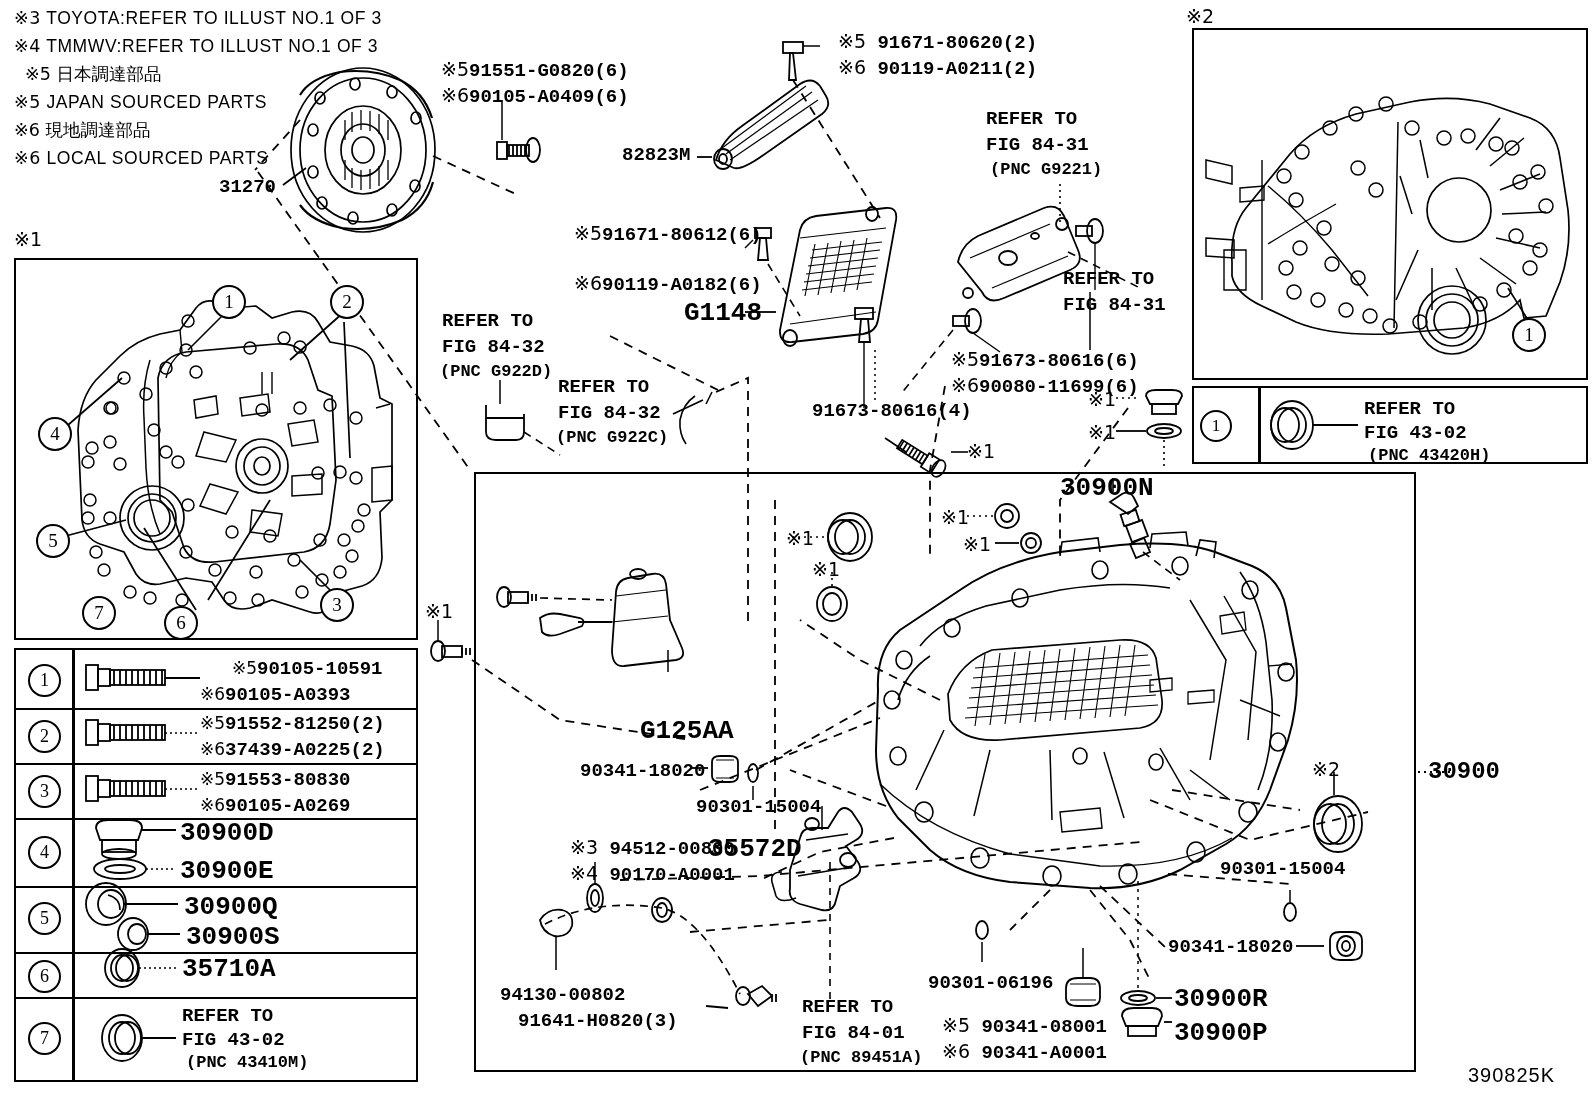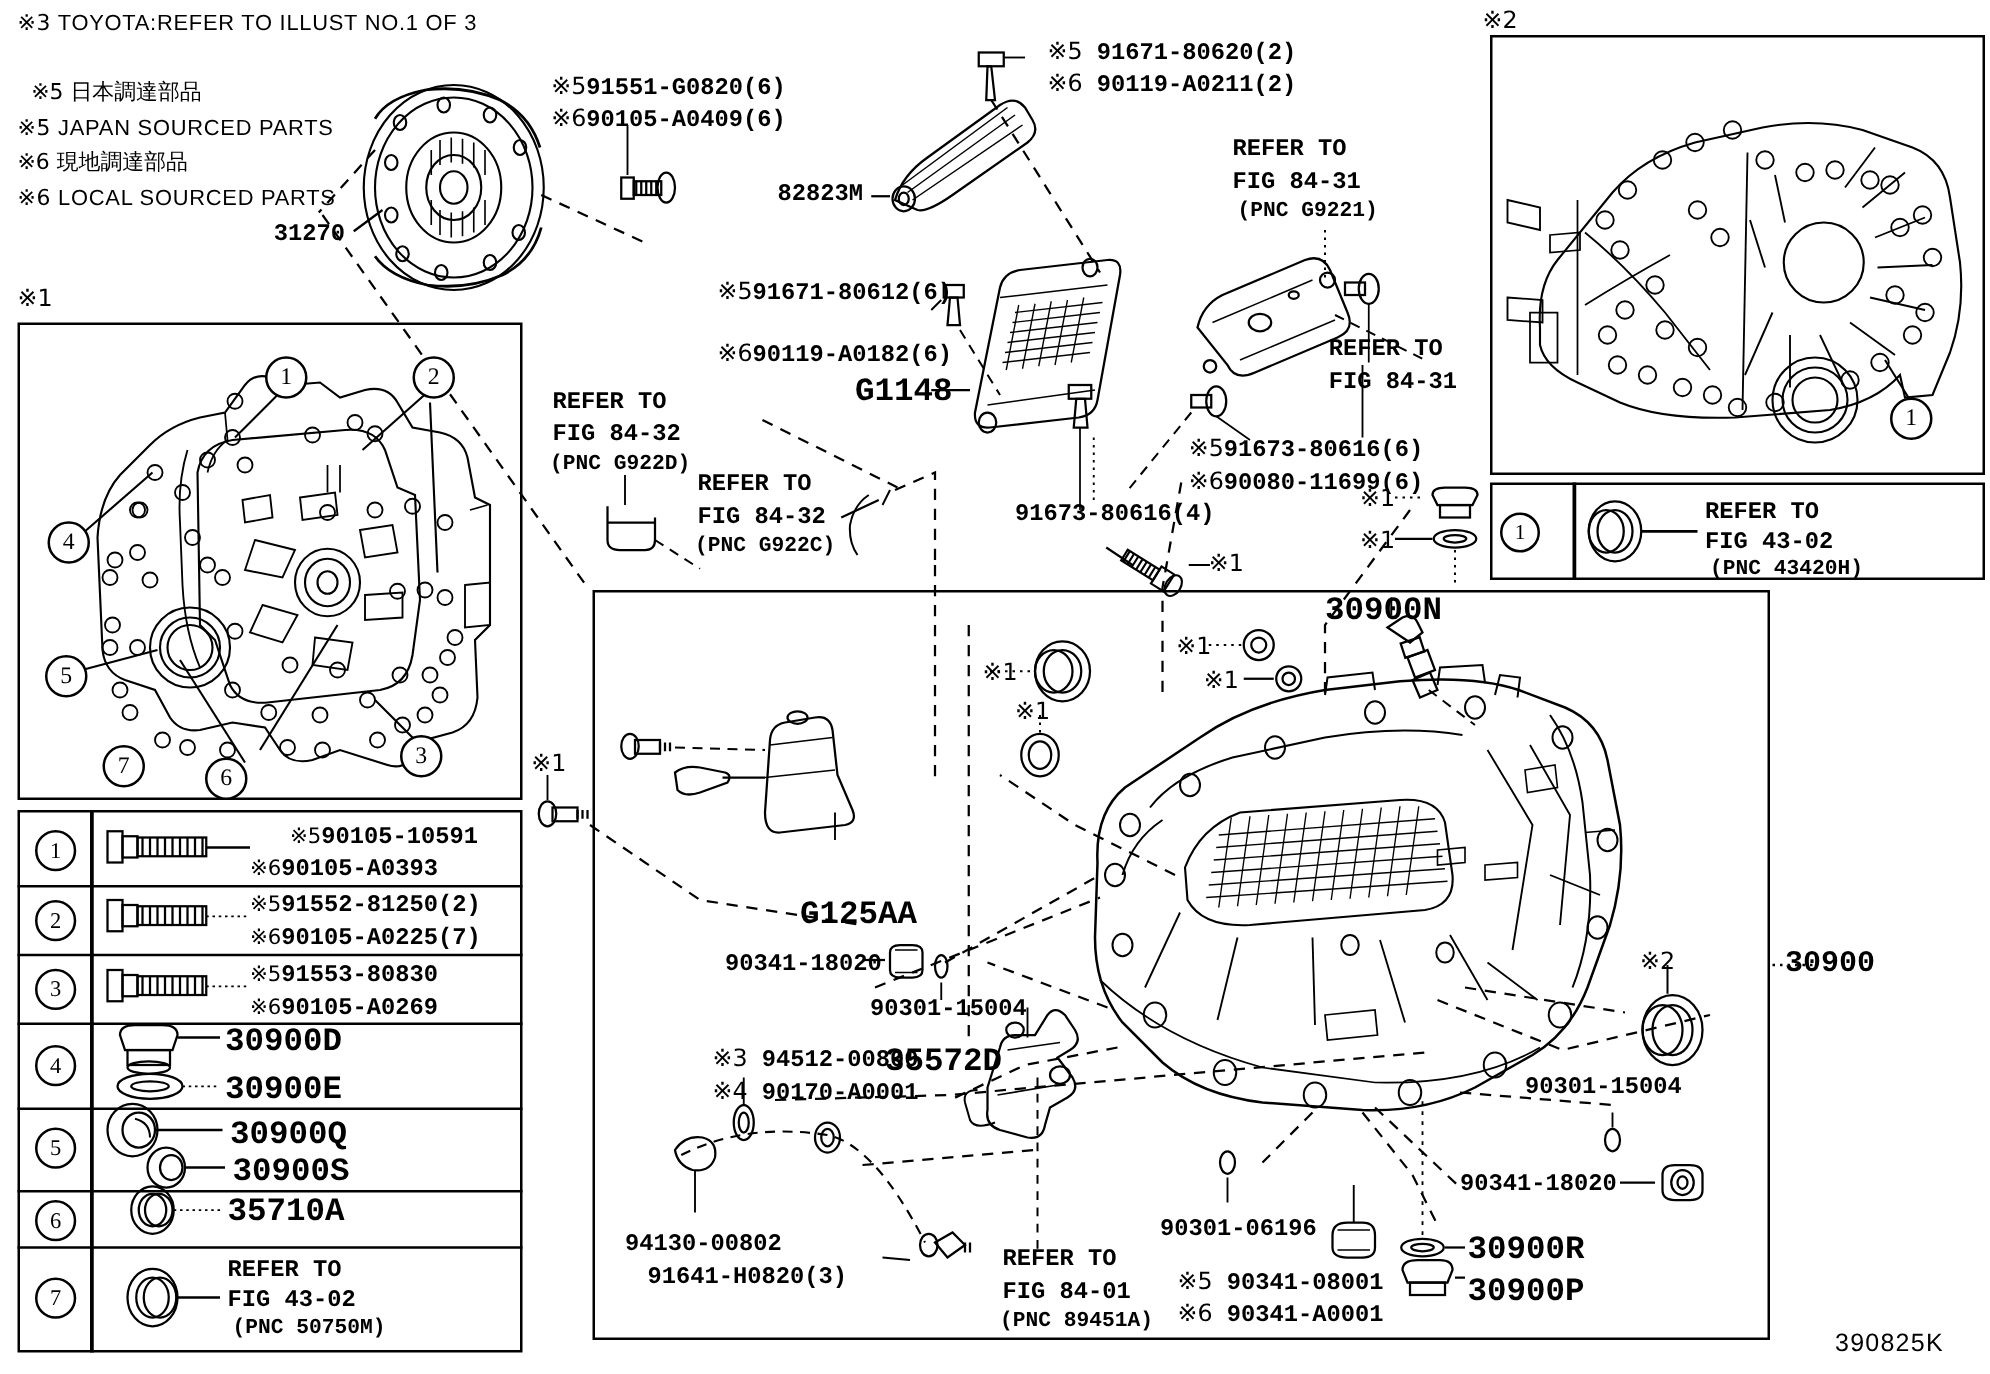--- a/index.html
+++ b/index.html
@@ -33,20 +33,21 @@
   .kome{font-family:"DejaVu Sans","Liberation Sans",sans-serif;font-weight:normal;}
   .jp{font-family:"DejaVu Sans","Liberation Sans",sans-serif;font-size:17.5px;}
   .drawno{font-family:"Liberation Sans","DejaVu Sans",sans-serif;font-size:20px;letter-spacing:1px;}
 </style>
 </head>
 <body>
 
 <div id="sheet">
 
   <div class="tx hdr" style="left:14px;top:8px;"><span class="kome">※3</span> <span>TOYOTA:REFER TO ILLUST NO.1 OF 3</span></div>
+  <div class="tx hdr" style="left:14px;top:36px;"><span class="kome">※4</span> <span>TMMWV:REFER TO ILLUST NO.1 OF 3</span></div>
   <div class="tx jp" style="left:14px;top:64px;margin-left:11px;"><span class="kome">※5</span> <span>日本調達部品</span></div>
   <div class="tx hdr" style="left:14px;top:92px;"><span class="kome">※5</span> <span>JAPAN SOURCED PARTS</span></div>
   <div class="tx jp" style="left:14px;top:120px;"><span class="kome">※6</span> <span>現地調達部品</span></div>
   <div class="tx hdr" style="left:14px;top:148px;"><span class="kome">※6</span> <span>LOCAL SOURCED PARTS</span></div>
 
   <svg width="1592" height="1099" style="pointer-events:none;">
     <g stroke="#000" fill="none" stroke-width="1.7">
 
       <ellipse cx="363" cy="150" rx="72" ry="82"></ellipse>
       <ellipse cx="363" cy="150" rx="63" ry="72"></ellipse>
@@ -782,32 +783,32 @@
         <ellipse cx="128" cy="1038" rx="13" ry="16"></ellipse>
         <path d="M142 1038 L176 1038" stroke-width="2"></path>
       </g>
     </g>
   </svg>
 
   <div class="tx mono pn" style="left:200px;top:658px;margin-left:32px;"><span class="kome small">※5</span><span>90105-10591</span></div>
   <div class="tx mono pn" style="left:200px;top:684px;"><span class="kome small">※6</span><span>90105-A0393</span></div>
 
   <div class="tx mono pn" style="left:200px;top:713px;"><span class="kome small">※5</span><span>91552-81250(2)</span></div>
-  <div class="tx mono pn" style="left:200px;top:739px;"><span class="kome small">※6</span><span>90105-A0225(7)</span></div>
+  <div class="tx mono pn" style="left:200px;top:739px;"><span class="kome small">※6</span><span>37439-A0225(2)</span></div>
 
   <div class="tx mono pn" style="left:200px;top:769px;"><span class="kome small">※5</span><span>91553-80830</span></div>
   <div class="tx mono pn" style="left:200px;top:795px;"><span class="kome small">※6</span><span>90105-A0269</span></div>
 
   <div class="tx mono pnbig" style="left:180px;top:818px;">30900D</div>
   <div class="tx mono pnbig" style="left:180px;top:856px;">30900E</div>
 
   <div class="tx mono pnbig" style="left:184px;top:892px;">30900Q</div>
   <div class="tx mono pnbig" style="left:186px;top:922px;">30900S</div>
 
   <div class="tx mono pnbig" style="left:182px;top:954px;">35710A</div>
 
   <div class="tx mono pn" style="left:182px;top:1005px;">REFER TO</div>
   <div class="tx mono pn" style="left:182px;top:1029px;">FIG 43-02</div>
-  <div class="tx mono small" style="left:186px;top:1053px;">(PNC 50750M)</div>
+  <div class="tx mono small" style="left:186px;top:1053px;">(PNC 43410M)</div>
 
   <div class="tx drawno" style="left:1468px;top:1064px;">390825K</div>
 
 </div>
 
 </body></html>

